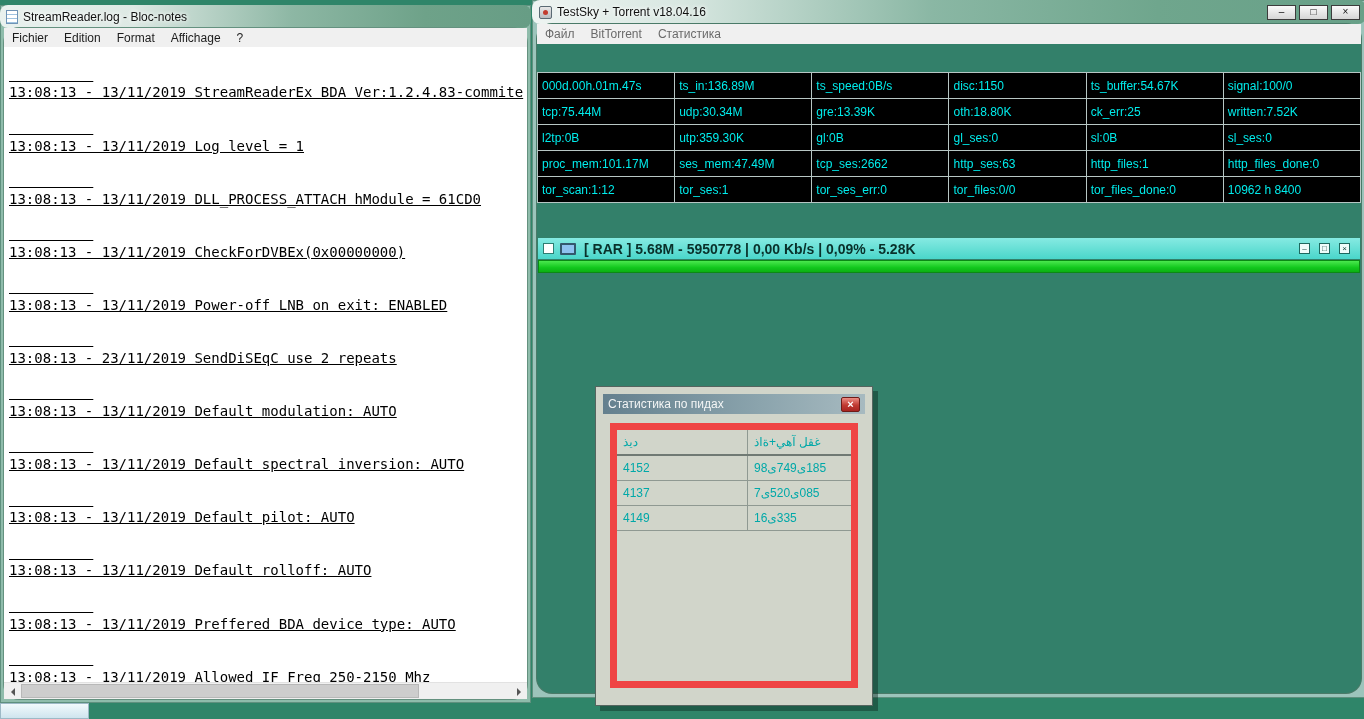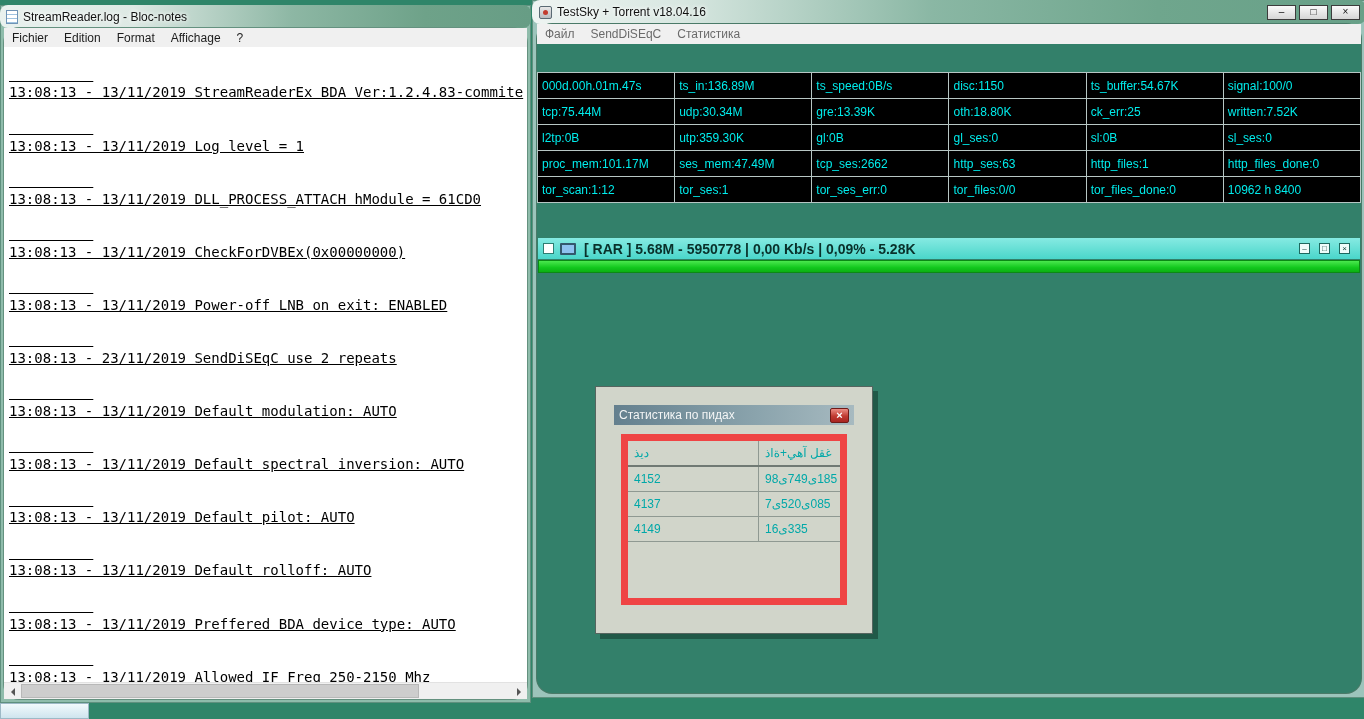--- a/index.html
+++ b/index.html
@@ -55,22 +55,22 @@
                  display:flex; align-items:center; padding:0 5px; }
   .cb { width:11px; height:11px; background:#fff; border:1px solid #2d7d72; flex:none; }
   .monitor { width:16px; height:12px; margin-left:6px; background:#8ec2f0; border:2px solid #33586e; border-radius:1px; flex:none; }
   .t-label { margin-left:8px; font-size:14px; font-weight:700; color:#09302a; white-space:nowrap; }
   .minibtns { margin-left:auto; display:flex; gap:9px; margin-right:5px; }
   .mini { width:11px; height:11px; background:#eefcfa; border:1px solid #1d685e; font-size:8px; line-height:9px; text-align:center; color:#14433c; }
   .progress { height:13px; margin:1px 1px 0 1px; border:1px solid #0b8a14;
               background:linear-gradient(180deg,#4ae84e,var(--progress_green,#12c81d) 60%,#0bb013); }
 
   
-  .dialog { left:595px; top:386px; width:278px; height:248px; background:#d1d5ca;
-            border:1px solid #55655f; box-shadow:5px 5px 0 rgba(8,30,22,.40); padding:18px; position:absolute; }
+  .dialog { left:595px; top:386px; width:278px; height:320px; background:#d1d5ca;
+            border:1px solid #55655f; box-shadow:5px 5px 0 rgba(8,30,22,.40); padding:7px; position:absolute; }
   .dlg-title { height:20px; background:linear-gradient(90deg,#64808e,#8ba4ad 60%,#a7bac0);
                display:flex; align-items:center; padding:0 5px; font-size:12px; color:#f3f5f5; }
   .dlg-close { margin-left:auto; width:19px; height:15px; background:linear-gradient(#ec8d84,#c03a31 55%,#a82420);
                border:1px solid #6f1b17; border-radius:2px; color:#fff; font-size:11px; font-weight:700;
                line-height:12px; text-align:center; }
   .dlg-body { height:calc(100% - 23px); padding:9px 7px 7px 7px; }
   .grid { height:100%; border:7px solid #ef4444; }
   .g-row { display:flex; border-bottom:1px solid #8f9992; height:25px; }
   .g-head { height:26px; border-bottom:2px solid #707a74; }
   .g-row > div { padding:5px 6px 0 6px; font-size:12px; color:var(--grid_teal,#00a8a8);
@@ -156,21 +156,21 @@
       <span class="title-text">TestSky + Torrent v18.04.16</span>
       <div class="winbtns">
         <div class="btn95">–</div>
         <div class="btn95">□</div>
         <div class="btn95">×</div>
       </div>
     </div>
     <div class="win-inner ts-inner">
       <div class="menubar ts-menubar">
         <span class="menu-item">Файл</span>
-        <span class="menu-item">SendDiSEqC</span>
+        <span class="menu-item">BitTorrent</span>
         <span class="menu-item">Статистика</span>
       </div>
       <table class="stats">
         <tbody>
             <tr>
           <td>000d.00h.01m.47s</td>
           <td>ts_in:136.89M</td>
           <td>ts_speed:0B/s</td>
           <td>disc:1150</td>
           <td>ts_buffer:54.67K</td>

